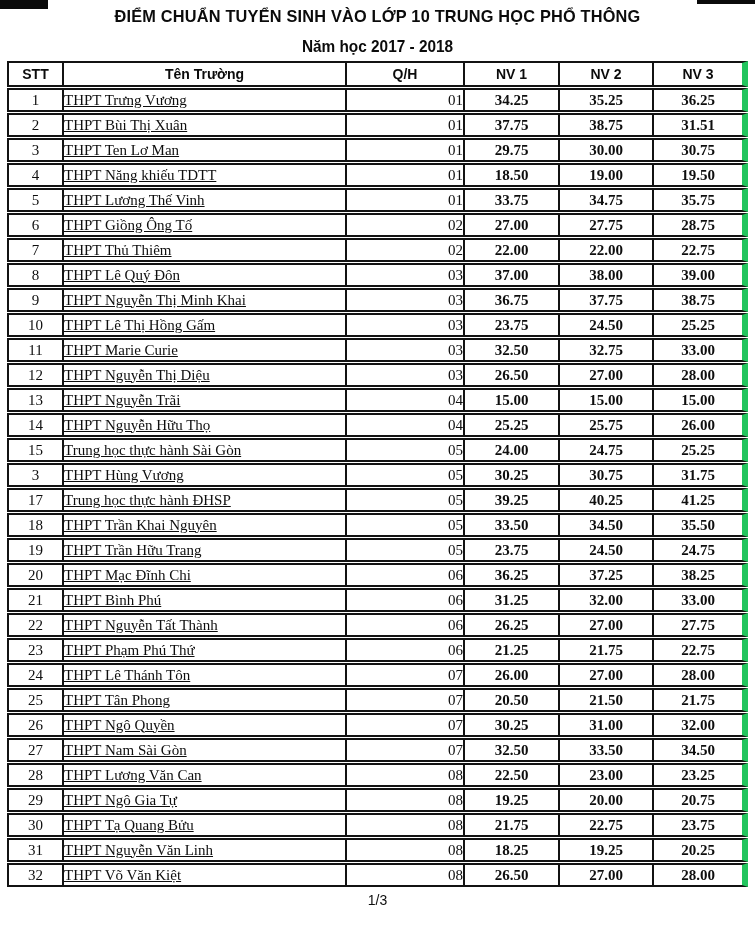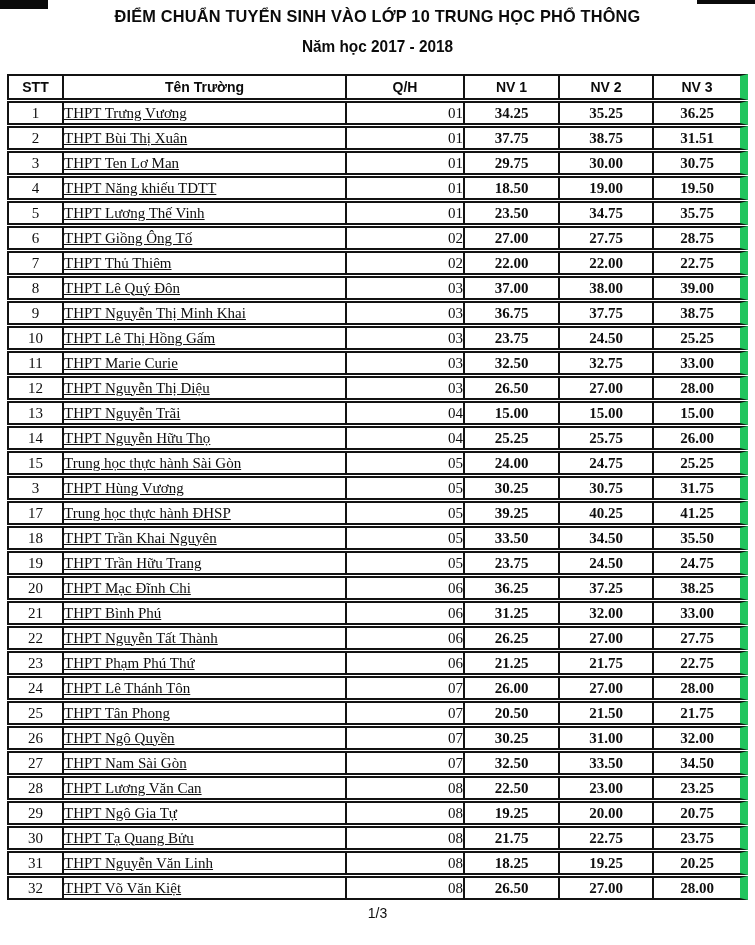--- a/index.html
+++ b/index.html
@@ -36,37 +36,37 @@
     margin-top: 11px;
     text-align: center;
     font-family: "Liberation Sans", sans-serif;
     font-weight: 700;
     font-size: 16px;
     color: #0b0b0b;
     transform: scaleX(0.96);
   }
 
   table.scores {
-    margin: 17px 0 0 7px;
+    margin: 4px 0 0 7px;
     width: 741px;
     table-layout: fixed;
     border-collapse: separate;
     border-spacing: 0 1px;
   }
   table.scores td, table.scores th {
     border-top: 2px solid #131313;
     border-bottom: 2px solid #131313;
     border-left: 2px solid #131313;
     padding: 0;
     height: 20px;
     overflow: hidden;
     white-space: nowrap;
   }
   table.scores td:last-child, table.scores th:last-child {
-    border-right: 8px solid #22c55e;
+    border-right: 6px solid #22c55e;
   }
   table.scores th {
     height: 22px;
     font-family: "Liberation Sans", sans-serif;
     font-weight: 700;
     font-size: 14px;
     text-align: center;
     color: #0b0b0b;
   }
   td.cell-stt {
@@ -154,21 +154,21 @@
         <td class="cell-school">THPT Năng khiếu TDTT</td>
         <td class="cell-district">01</td>
         <td class="cell-score">18.50</td>
         <td class="cell-score">19.00</td>
         <td class="cell-score">19.50</td>
       </tr>
       <tr>
         <td class="cell-stt">5</td>
         <td class="cell-school">THPT Lương Thế Vinh</td>
         <td class="cell-district">01</td>
-        <td class="cell-score">23.50</td>
+        <td class="cell-score">33.75</td>
         <td class="cell-score">34.75</td>
         <td class="cell-score">35.75</td>
       </tr>
       <tr>
         <td class="cell-stt">6</td>
         <td class="cell-school">THPT Giồng Ông Tố</td>
         <td class="cell-district">02</td>
         <td class="cell-score">27.00</td>
         <td class="cell-score">27.75</td>
         <td class="cell-score">28.75</td>

